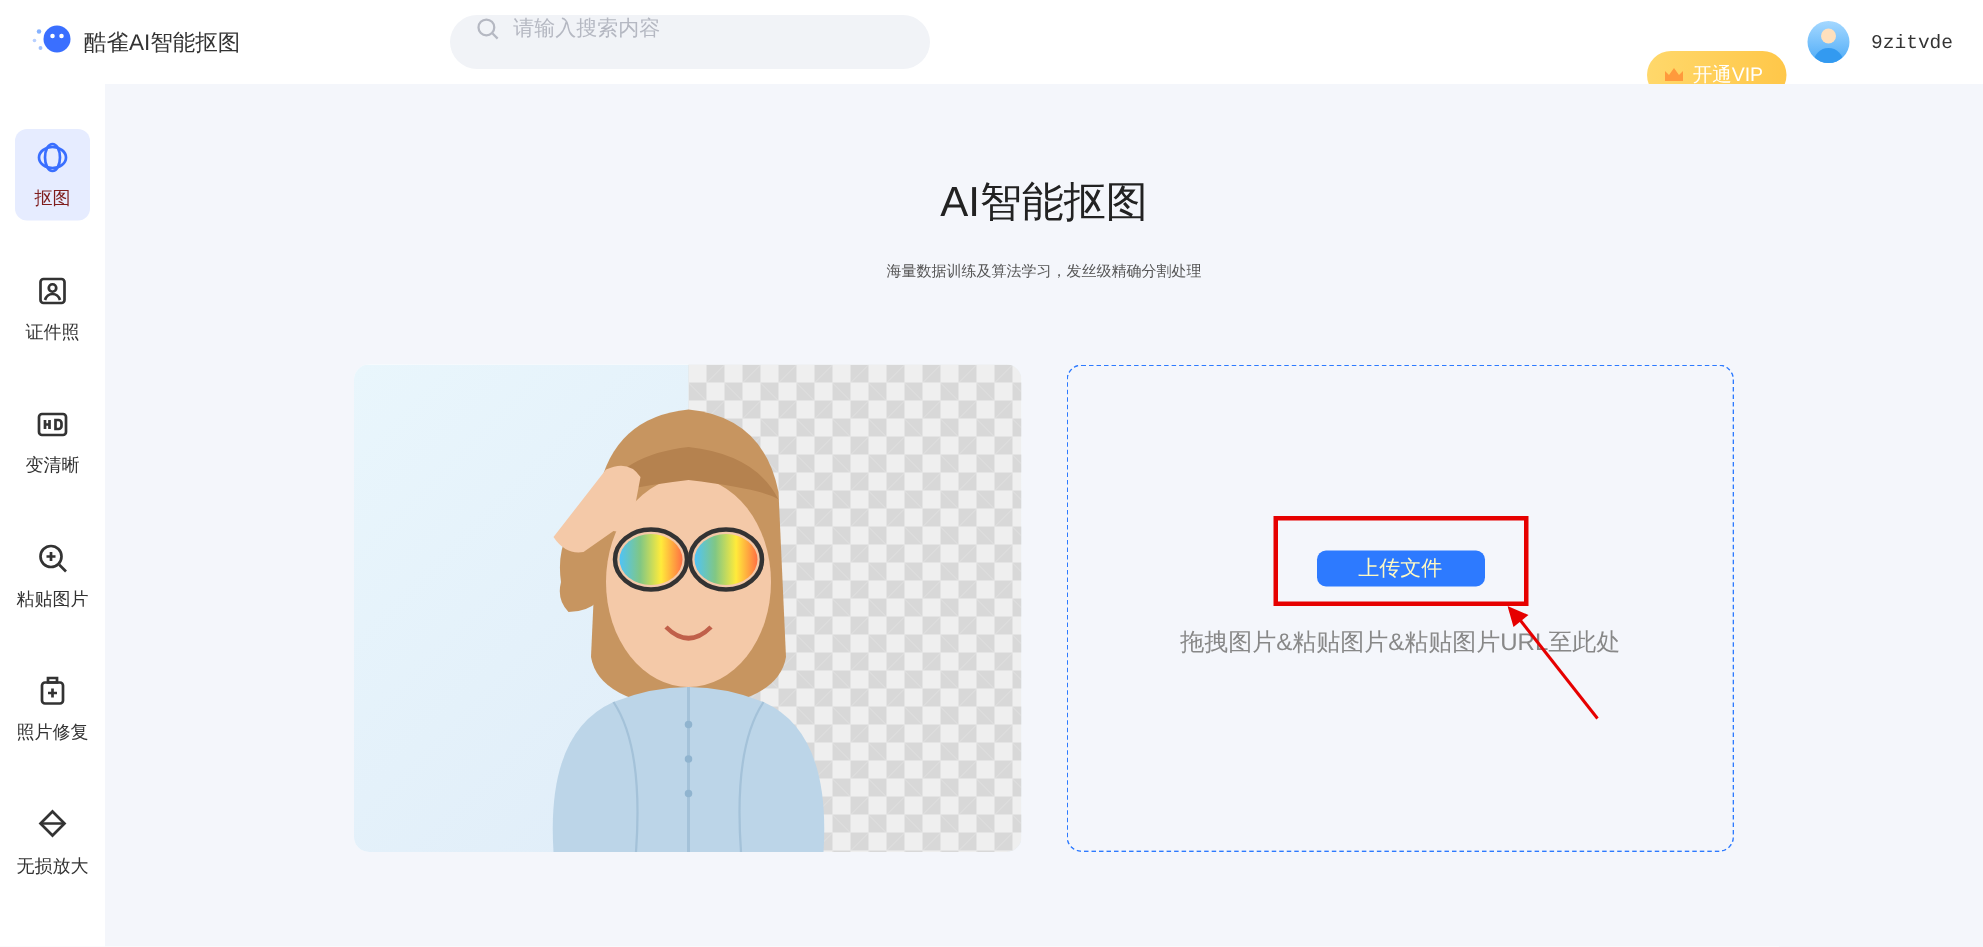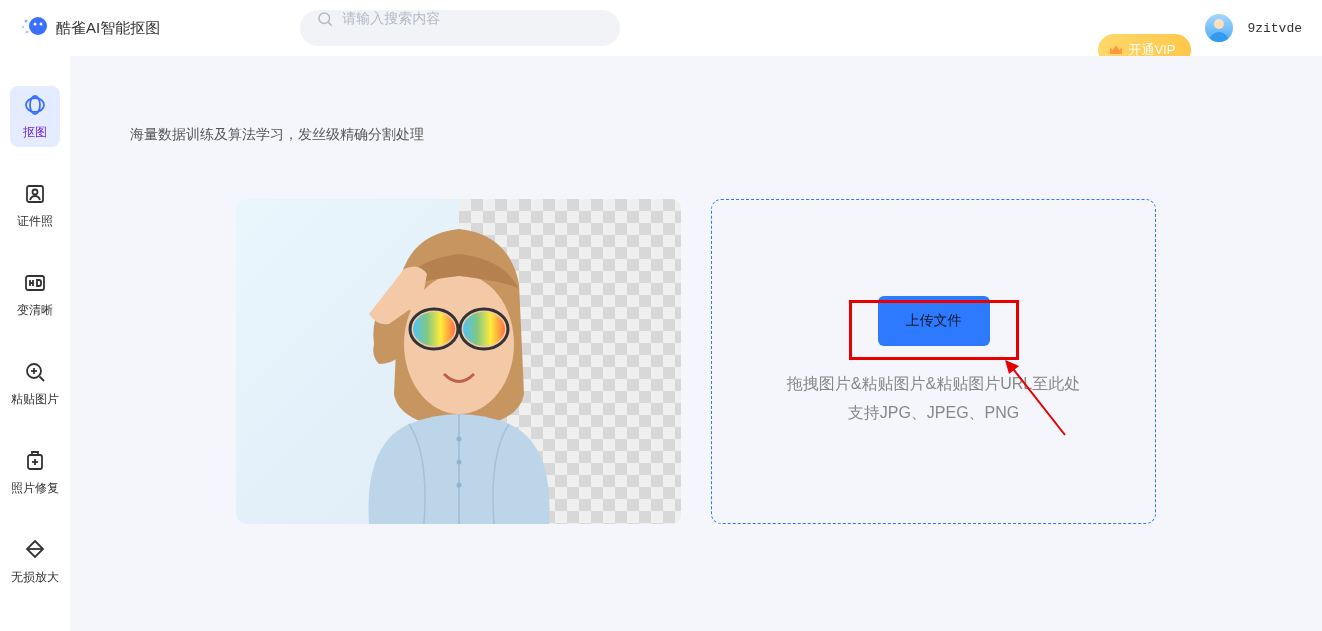--- a/index.html
+++ b/index.html
@@ -140,21 +140,21 @@
       padding: 6px 0;
       border-radius: 8px;
     }
     .sidebar-item.active {
       background: #e6ecff;
     }
     .sidebar-item.active .sidebar-icon svg {
       stroke: #3a6fff;
     }
     .sidebar-item.active .sidebar-label {
-      color: #6d28d9;
+      color: #7f1d1d;
     }
     .sidebar-icon {
       width: 26px;
       height: 26px;
       display: flex;
       align-items: center;
       justify-content: center;
     }
     .sidebar-label {
       font-size: 12px;
@@ -167,22 +167,22 @@
       overflow: hidden;
     }
     .main-title {
       text-align: center;
       font-size: 28px;
       font-weight: 500;
       color: #222;
       margin-top: 10px;
     }
     .main-subtitle {
-      text-align: left;
-      font-size: 14px;
+      text-align: center;
+      font-size: 10px;
       color: #555;
       margin-top: 20px;
     }
     .content-row {
       display: flex;
       justify-content: center;
       gap: 30px;
       margin-top: 55px;
     }
     .preview-card {
@@ -235,23 +235,23 @@
       top: 100px;
       left: 50%;
       transform: translateX(-50%);
       width: 170px;
       height: 60px;
       border: 3px solid #e60000;
       pointer-events: none;
     }
     .upload-button {
       background: #2d7aff;
-      color: #0f172a;
+      color: #fef9c3;
       border: none;
-      padding: 16px 28px;
+      padding: 3px 28px;
       border-radius: 6px;
       font-size: 14px;
       cursor: pointer;
       margin-bottom: 24px;
     }
     .upload-hint {
       font-size: 16px;
       color: #888;
       line-height: 1.8;
       text-align: center;
@@ -360,20 +360,21 @@
         <svg width="24" height="24" viewBox="0 0 24 24" fill="none" stroke="#333" stroke-width="1.8">
           <path d="M12 3l8 8-8 8-8-8 8-8z"></path>
           <path d="M4 11h16" stroke="#333"></path>
         </svg>
       </span>
       <span class="sidebar-label">无损放大</span>
     </div>
   </div>
 
   <div class="main">
+    <h1 class="main-title">AI智能抠图</h1>
     <p class="main-subtitle">海量数据训练及算法学习，发丝级精确分割处理</p>
     <div class="content-row">
       <div class="preview-card">
         <div class="preview-bg"></div>
         <div class="preview-checker"></div>
         <svg class="girl" width="300" height="310" viewBox="0 0 300 310">
           <path d="M90 70 Q100 20 150 15 Q200 20 210 70 L215 180 Q210 210 150 215 Q90 210 85 180 Z" fill="#c79560"></path>
           <path d="M65 130 Q60 95 90 75 L100 120 Q95 150 70 150 Q62 142 65 130" fill="#c79560"></path>
           <ellipse cx="150" cy="130" rx="55" ry="70" fill="#f4c9a8"></ellipse>
           <ellipse cx="125" cy="115" rx="24" ry="20" fill="none" stroke="#333" stroke-width="3"></ellipse>
@@ -399,21 +400,20 @@
           <circle cx="150" cy="225" r="2.5" fill="#90b4cf"></circle>
           <circle cx="150" cy="248" r="2.5" fill="#90b4cf"></circle>
           <circle cx="150" cy="271" r="2.5" fill="#90b4cf"></circle>
         </svg>
       </div>
       <div class="upload-card">
         <div class="highlight-box"></div>
         <button class="upload-button">上传文件</button>
         <div class="upload-hint">
           <div>拖拽图片&amp;粘贴图片&amp;粘贴图片URL至此处</div>
-          <div>支持JPG、JPEG、PNG</div>
         </div>
         <svg class="arrow-svg" width="80" height="90">
           <line x1="5" y1="5" x2="60" y2="75" stroke="#e60000" stroke-width="2"></line>
           <polygon points="0,0 14,6 4,14" fill="#e60000"></polygon>
         </svg>
       </div>
     </div>
   </div>
 </div>
 

